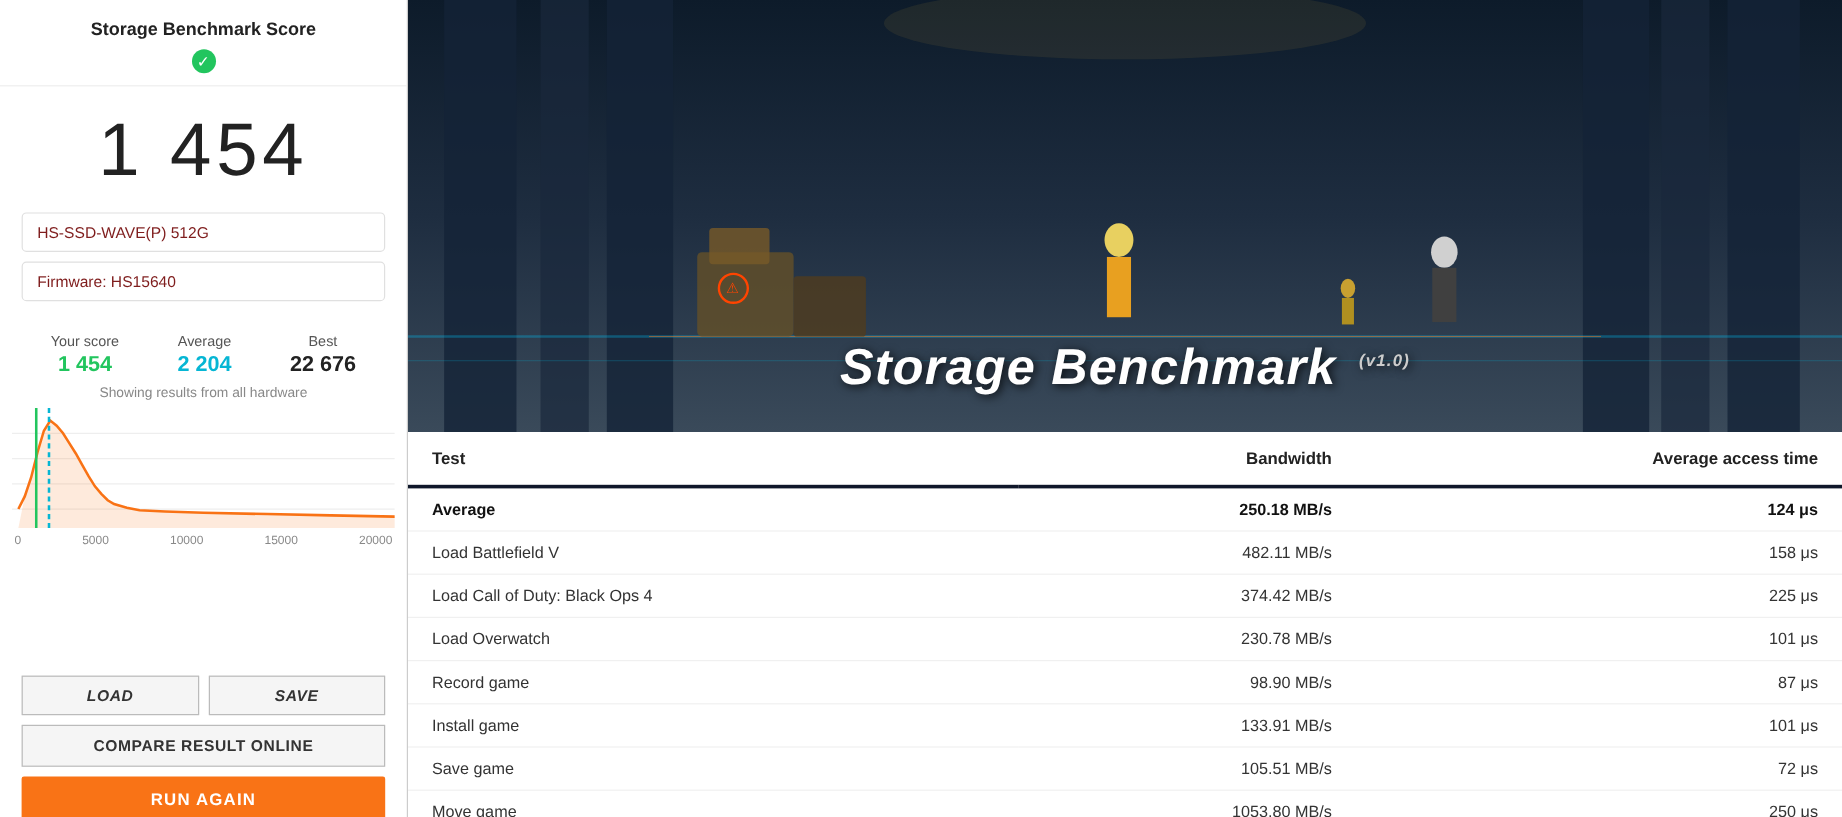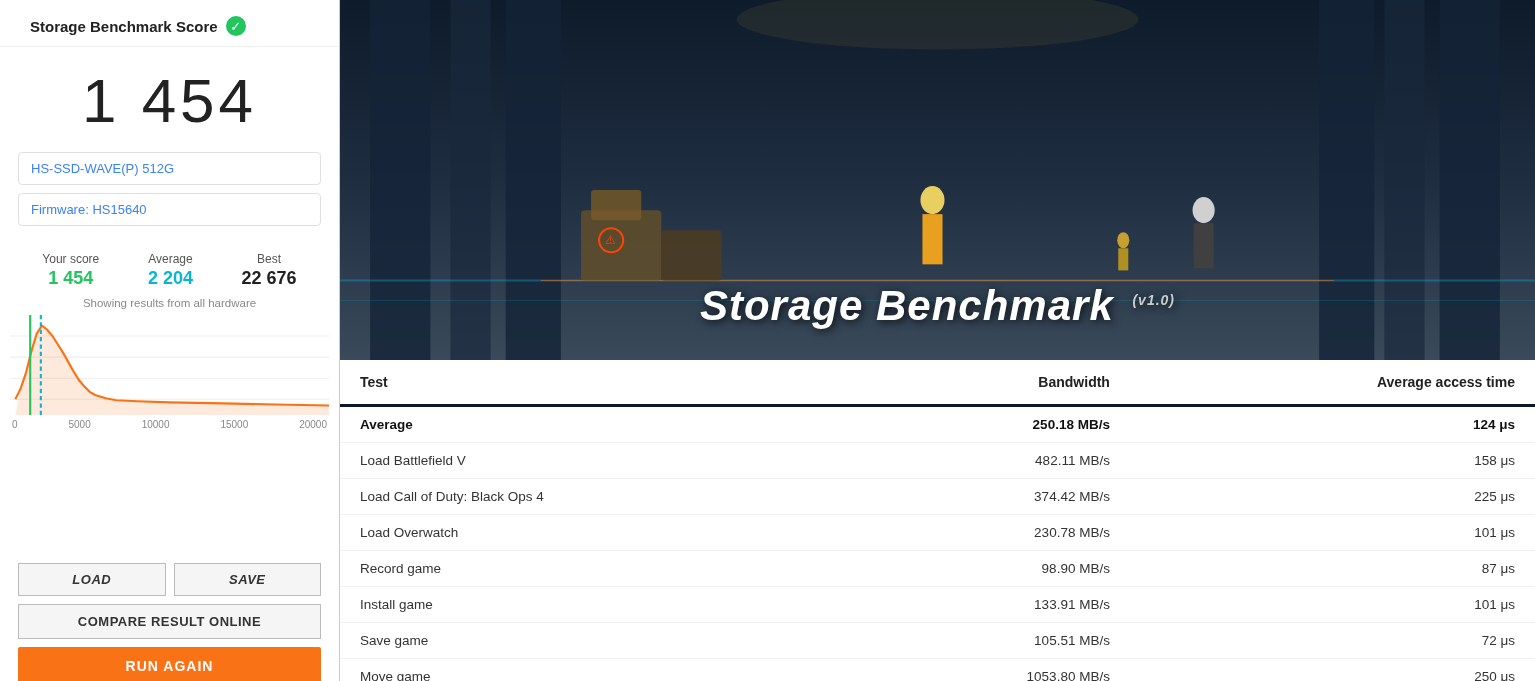--- a/index.html
+++ b/index.html
@@ -16,25 +16,26 @@
       width: 340px;
       min-width: 340px;
       background: #fff;
       border-right: 1px solid #ccc;
       display: flex;
       flex-direction: column;
       padding: 0;
     }
 
     .left-header {
-      padding: 16px 18px 10px 30px;
+      padding: 16px 18px 10px 18px;
       border-bottom: 1px solid #eee;
       display: flex;
       align-items: center;
       gap: 8px;
+      flex-direction: column;
     }
 
     .left-header-title {
       font-size: 15px;
       font-weight: bold;
       color: #222;
     }
 
     .check-icon {
       width: 20px;
@@ -61,21 +62,21 @@
     .device-info {
       padding: 6px 18px;
     }
 
     .device-info-box {
       border: 1px solid #e0e0e0;
       border-radius: 4px;
       padding: 8px 12px;
       margin-bottom: 8px;
       font-size: 13px;
-      color: #3b82f6;
+      color: #7f1d1d;
     }
 
     .scores-row {
       display: flex;
       justify-content: space-around;
       padding: 12px 18px 4px 18px;
     }
 
     .score-col {
       text-align: center;

